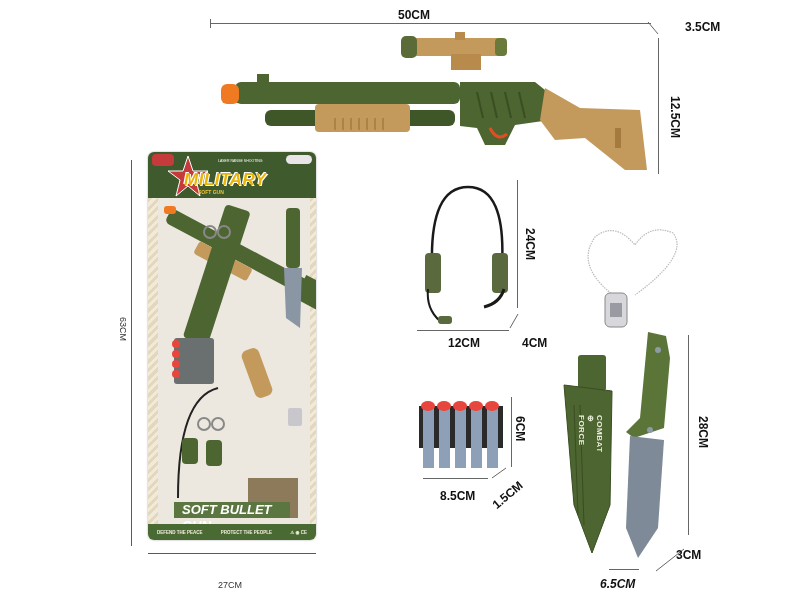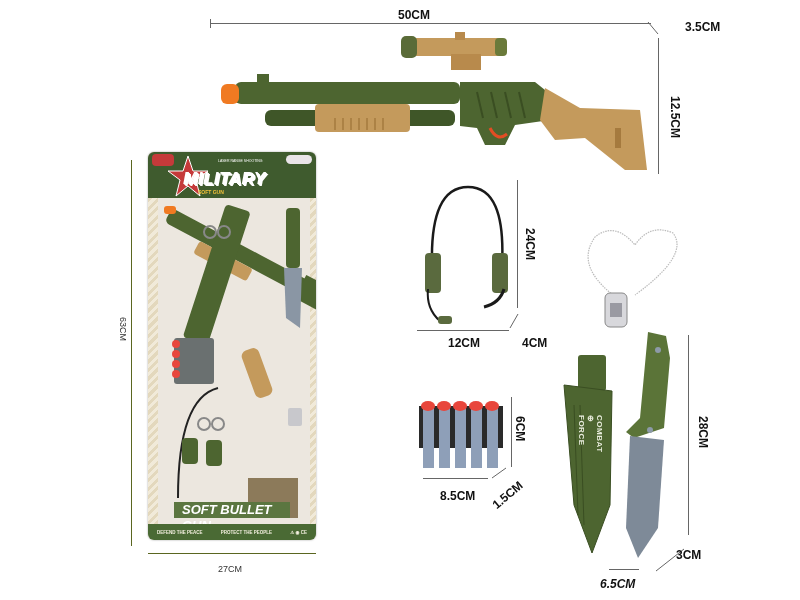--- a/index.html
+++ b/index.html
@@ -8,21 +8,21 @@
   .dim{position:absolute;font-weight:bold;font-size:12px;color:#111;font-family:"Liberation Sans",sans-serif;white-space:nowrap;}
   .dim.thin{font-weight:normal;font-size:9px;color:#333;}
   .vtext{transform:rotate(90deg);transform-origin:left top;}
   .line{position:absolute;background:#666;}
   svg{position:absolute;overflow:visible;}
   
   .card{position:absolute;left:148px;top:152px;width:168px;height:388px;border-radius:6px;background:repeating-linear-gradient(135deg,#f1ead9 0 3px,#e3d8bd 3px 6px);box-shadow:0 0 2px #999;overflow:hidden;}
   .card-top{position:absolute;left:0;top:0;width:168px;height:46px;background:#3f5b2e;}
   .card-bottom{position:absolute;left:0;bottom:0;width:168px;height:16px;background:#4a6a34;color:#f4f0e0;font-size:4.5px;font-weight:bold;display:flex;align-items:center;justify-content:space-around;}
   .card-window{position:absolute;left:10px;top:46px;width:152px;height:326px;background:#ece7df;}
-  .mil-title{position:absolute;left:36px;top:18px;font-size:17px;font-weight:bold;font-style:italic;color:#ffffff;text-shadow:1px 1px 0 #fff,-1px -1px 0 #fff;letter-spacing:0.5px;}
+  .mil-title{position:absolute;left:36px;top:18px;font-size:17px;font-weight:bold;font-style:italic;color:#eab308;text-shadow:1px 1px 0 #fff,-1px -1px 0 #fff;letter-spacing:0.5px;}
   .mil-sub{position:absolute;left:50px;top:37px;font-size:5px;font-weight:bold;color:#f3c23a;}
   .mil-tag{position:absolute;left:70px;top:7px;font-size:3.5px;color:#fff;}
   .soft-label{position:absolute;left:26px;top:350px;width:108px;height:16px;background:#5b7640;color:#fff;font-size:13px;font-weight:bold;font-style:italic;padding-left:8px;line-height:16px;}
 </style>
 </head>
 <body>
 
 <div class="abs" style="left:215px;top:30px;width:440px;height:130px;">
   <svg width="440" height="130">
 
@@ -71,21 +71,21 @@
 <svg style="left:648px;top:22px;" width="14" height="14">
     <line x1="0" y1="0" x2="10" y2="12" stroke="#666" stroke-width="1"></line>
   </svg>
 <div class="dim" style="left:685px;top:20px;">3.5CM</div>
 <div class="line" style="left:658px;top:38px;width:1px;height:136px;"></div>
 <div class="dim vtext" style="left:682px;top:96px;">12.5CM</div>
 
 <div class="line" style="left:131px;top:160px;width:1px;height:386px;background:#5a6620;"></div>
 <div class="dim thin vtext" style="left:128px;top:317px;">63CM</div>
 <div class="line" style="left:148px;top:553px;width:168px;height:1px;background:#5a6620;"></div>
-<div class="dim thin" style="left:218px;top:564px;">27CM</div>
+<div class="dim thin" style="left:218px;top:580px;">27CM</div>
 
 <div class="card">
   <div class="card-top">
     <div class="abs" style="left:4px;top:2px;width:22px;height:12px;background:#c53a3a;border-radius:4px;"></div>
     <div class="abs" style="left:138px;top:3px;width:26px;height:9px;background:#e9e4e8;border-radius:5px;"></div>
     <div class="mil-tag">LASER RANGE SHOOTING</div>
     <svg style="left:20px;top:4px;" width="40" height="40">
         <polygon points="20,0 25,15 40,15 28,24 32,40 20,30 8,40 12,24 0,15 15,15" fill="#c53a3a" stroke="#fff" stroke-width="1"></polygon>
       </svg>
     <div class="mil-title">MILITARY</div>

